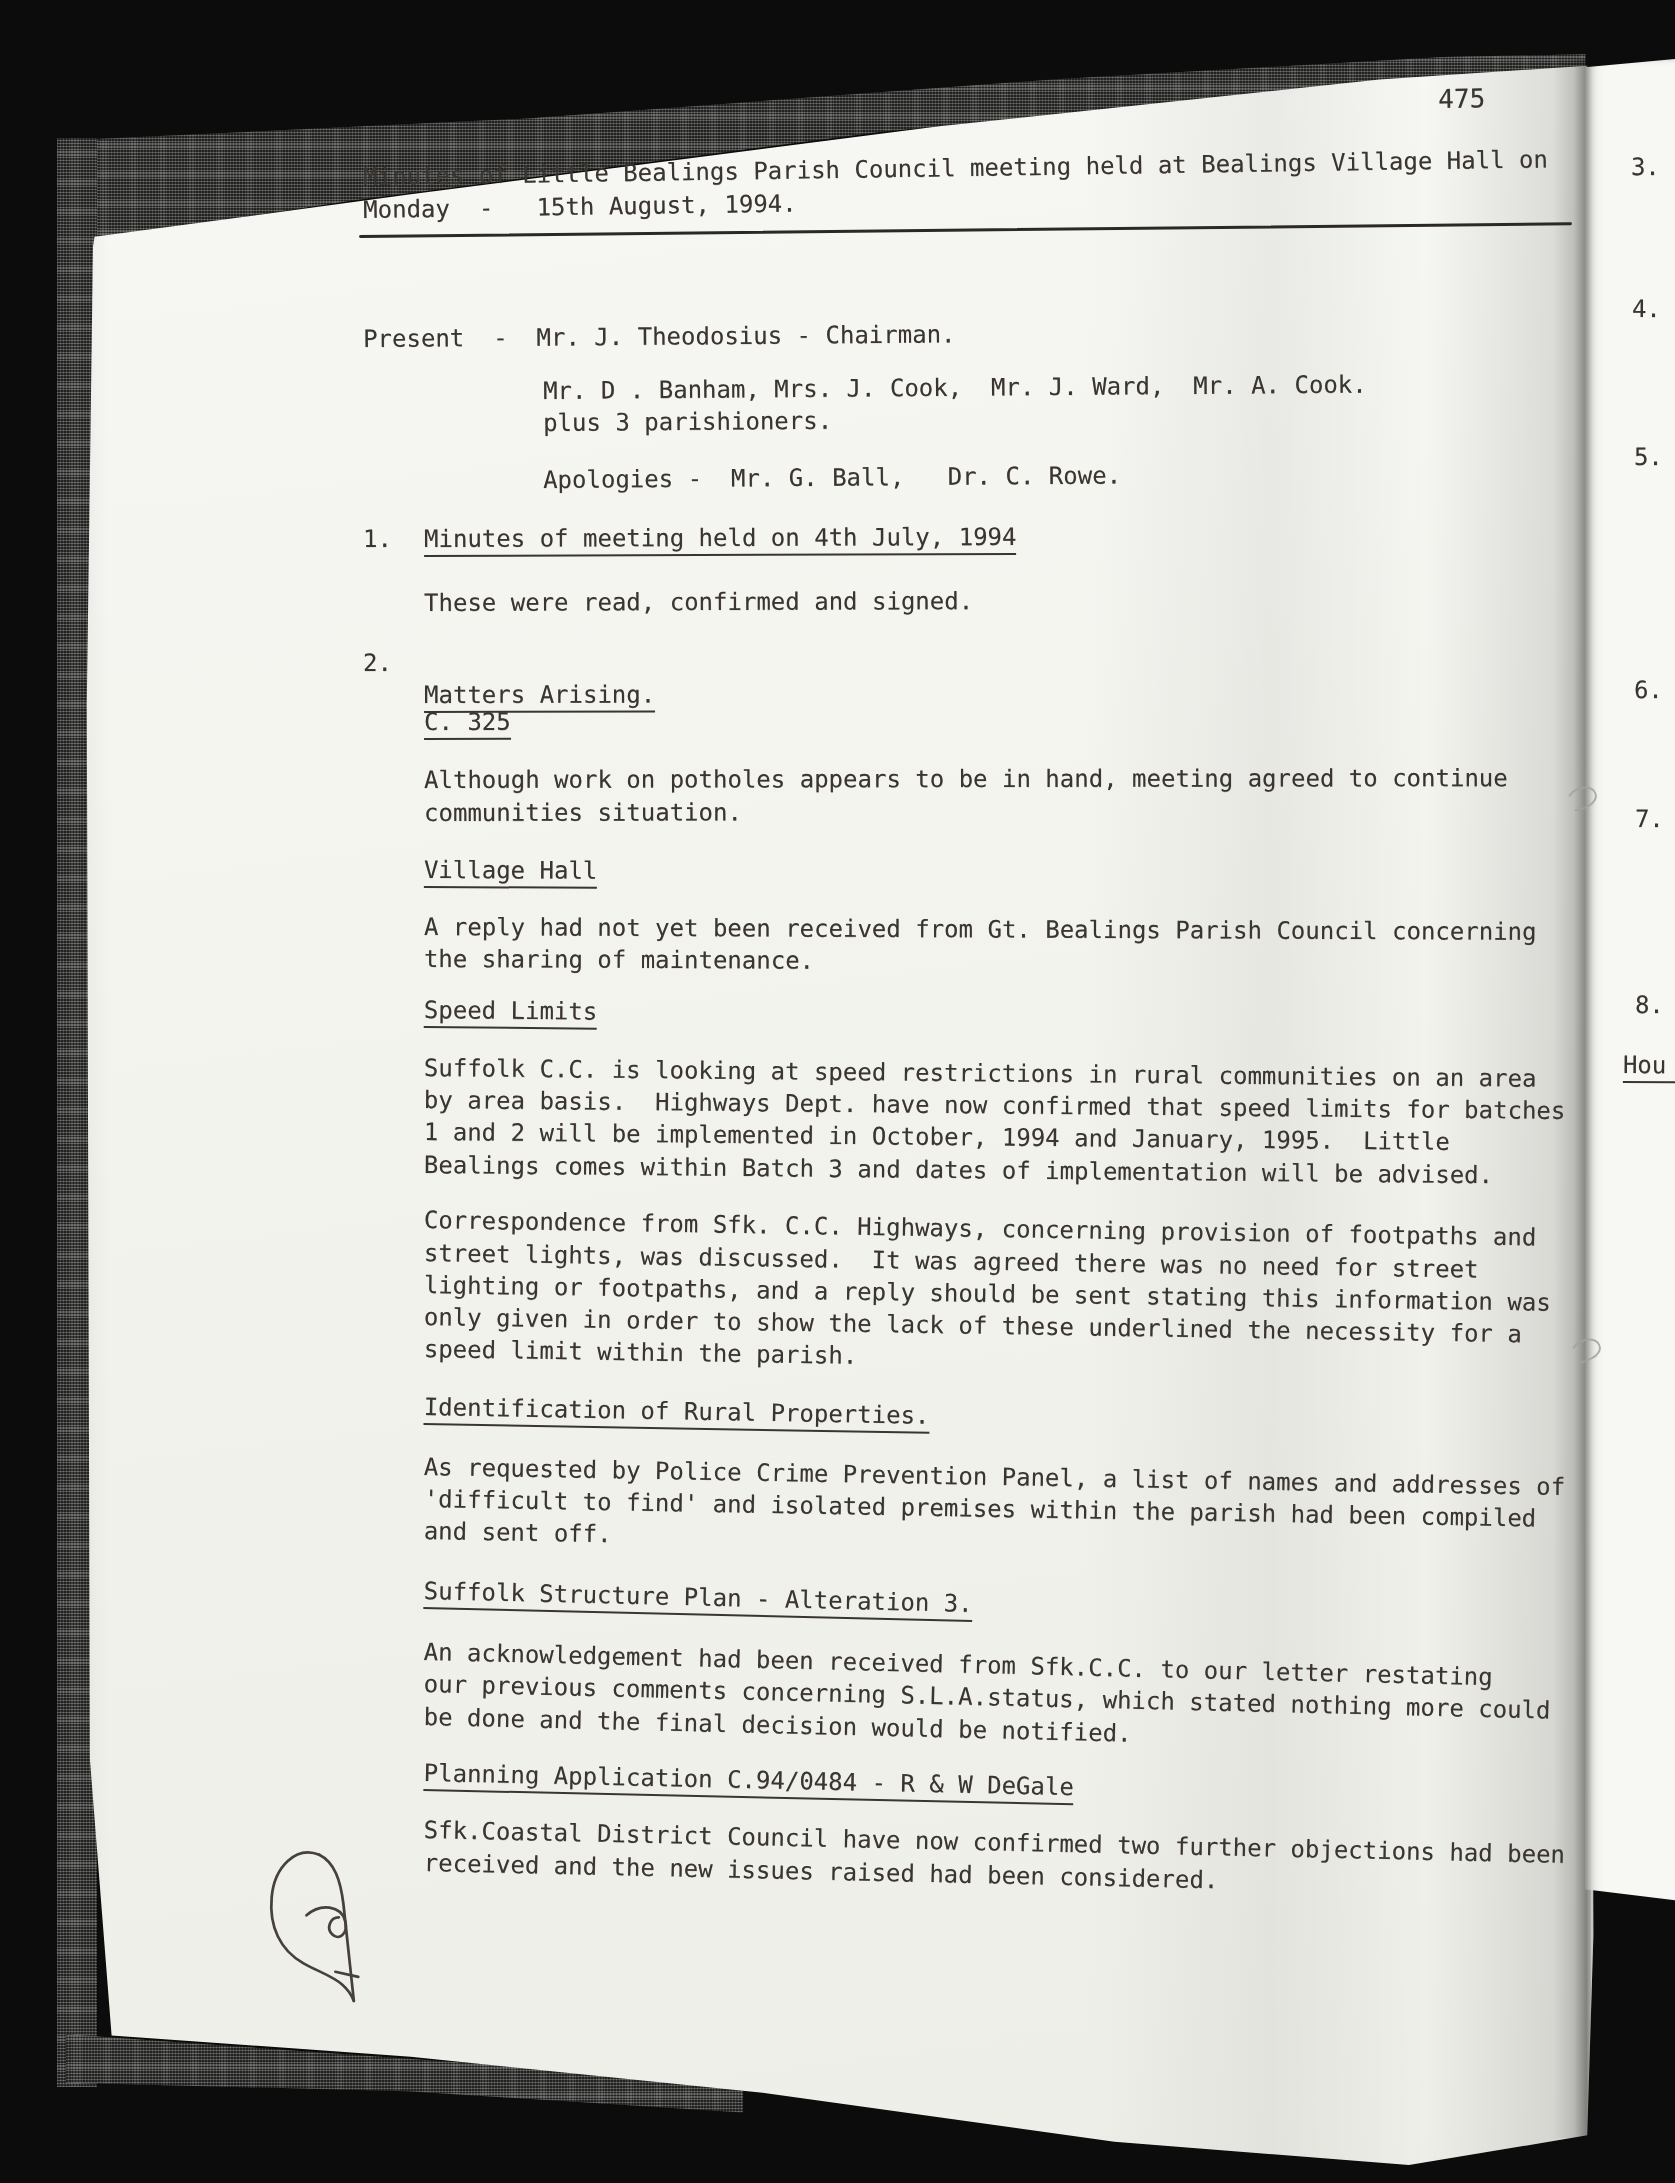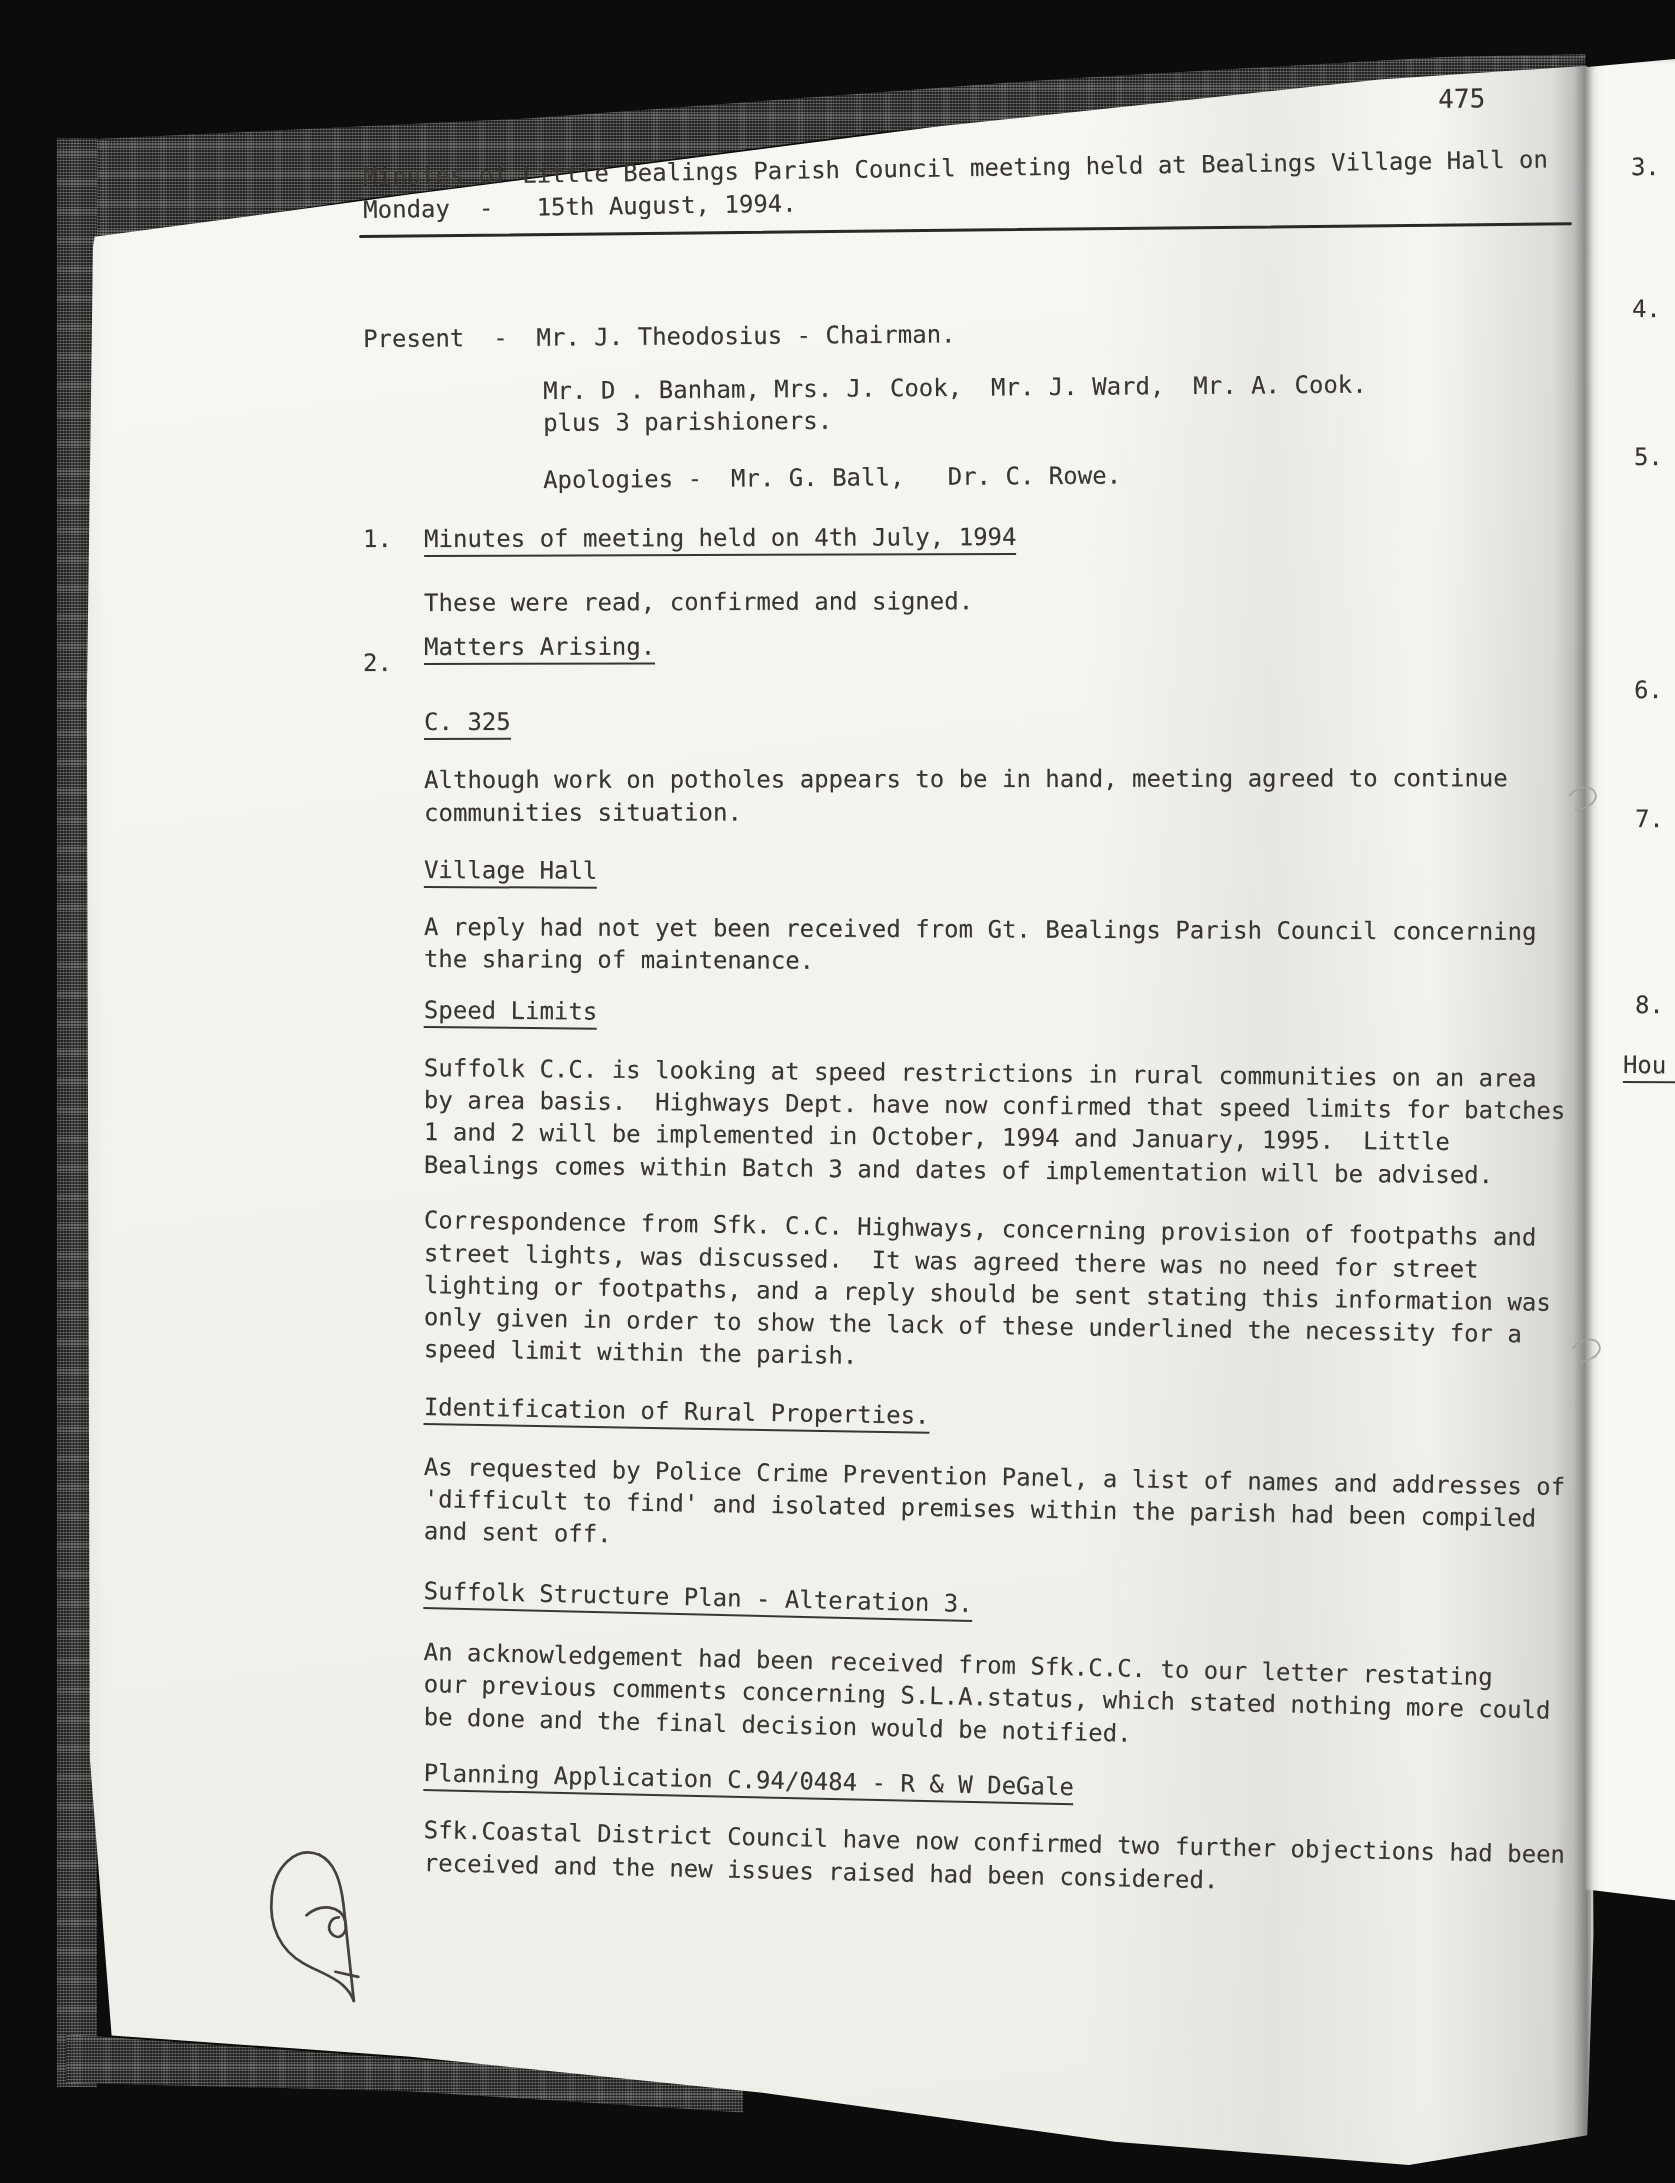--- a/index.html
+++ b/index.html
@@ -87,21 +87,21 @@
     <div class="tx rb" style="left:363px;top:327px">Present  -  Mr. J. Theodosius - Chairman.</div>
     <div class="tx rb" style="left:543px;top:379px">Mr. D . Banham, Mrs. J. Cook,  Mr. J. Ward,  Mr. A. Cook.</div>
     <div class="tx rb" style="left:543px;top:411px">plus 3 parishioners.</div>
     <div class="tx rb" style="left:543px;top:468px">Apologies -  Mr. G. Ball,   Dr. C. Rowe.</div>
 
     <div class="tx rc" style="left:363px;top:527px">1.</div>
     <div class="tx rc" style="left:424px;top:527px"><span class="ul">Minutes of meeting held on 4th July, 1994</span></div>
     <div class="tx rc" style="left:424px;top:591px">These were read, confirmed and signed.</div>
 
     <div class="tx rd" style="left:363px;top:651px">2.</div>
-    <div class="tx rd" style="left:424px;top:635px"><span class="ul">Matters Arising.</span></div>
+    <div class="tx rd" style="left:424px;top:683px"><span class="ul">Matters Arising.</span></div>
 
     <div class="tx rd" style="left:424px;top:710px"><span class="ul">C. 325</span></div>
     <div class="tx rd" style="left:424px;top:768px">Although work on potholes appears to be in hand, meeting agreed to continue</div>
     <div class="tx rd" style="left:424px;top:801px">communities situation.</div>
 
     <div class="tx rf" style="left:424px;top:858px"><span class="ul">Village Hall</span></div>
     <div class="tx rf" style="left:424px;top:915px">A reply had not yet been received from Gt. Bealings Parish Council concerning</div>
     <div class="tx rf" style="left:424px;top:947px">the sharing of maintenance.</div>
 
     <div class="tx rg" style="left:424px;top:998px"><span class="ul">Speed Limits</span></div>

